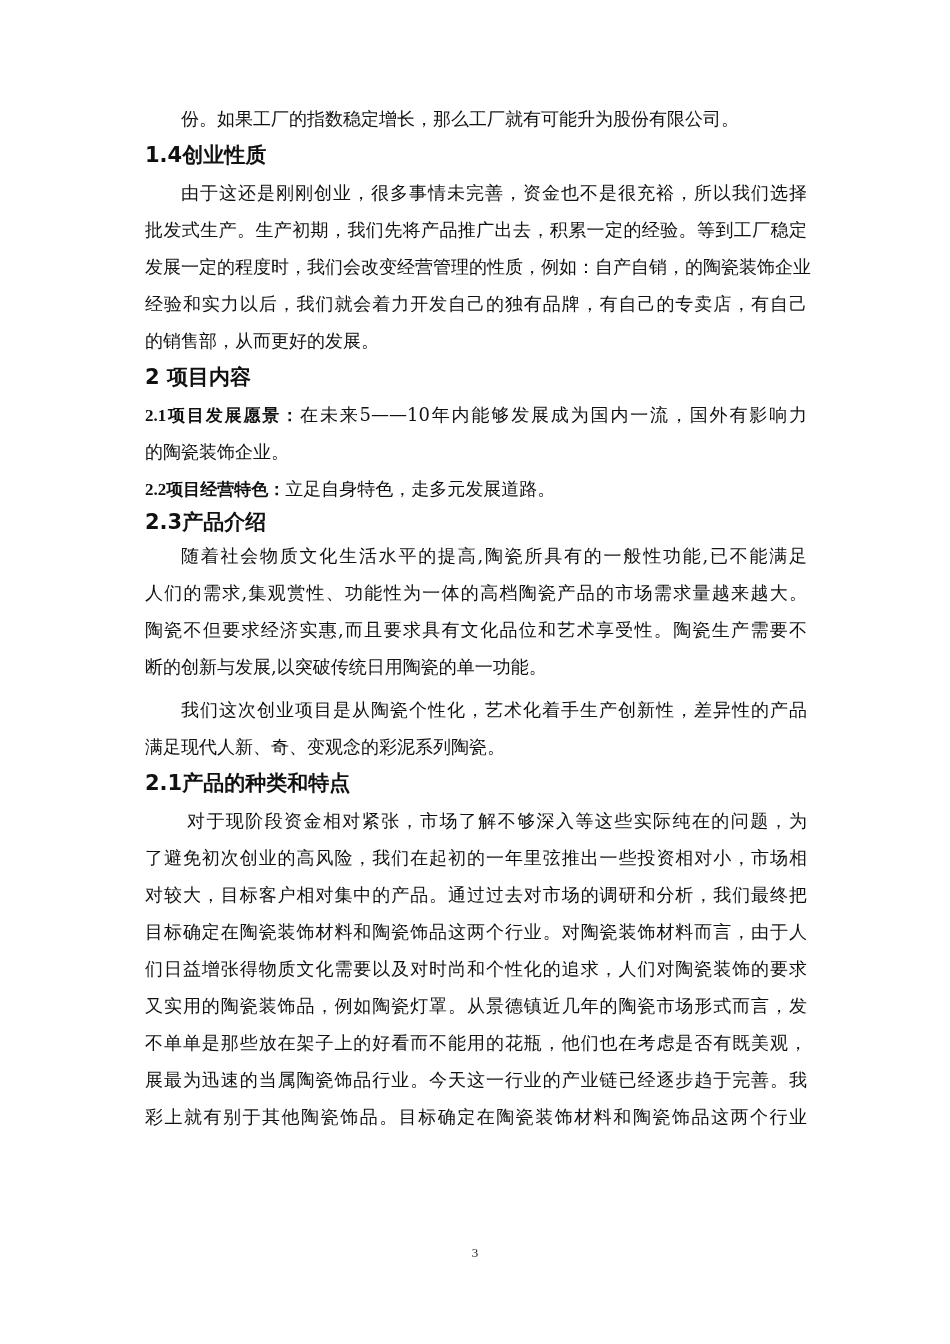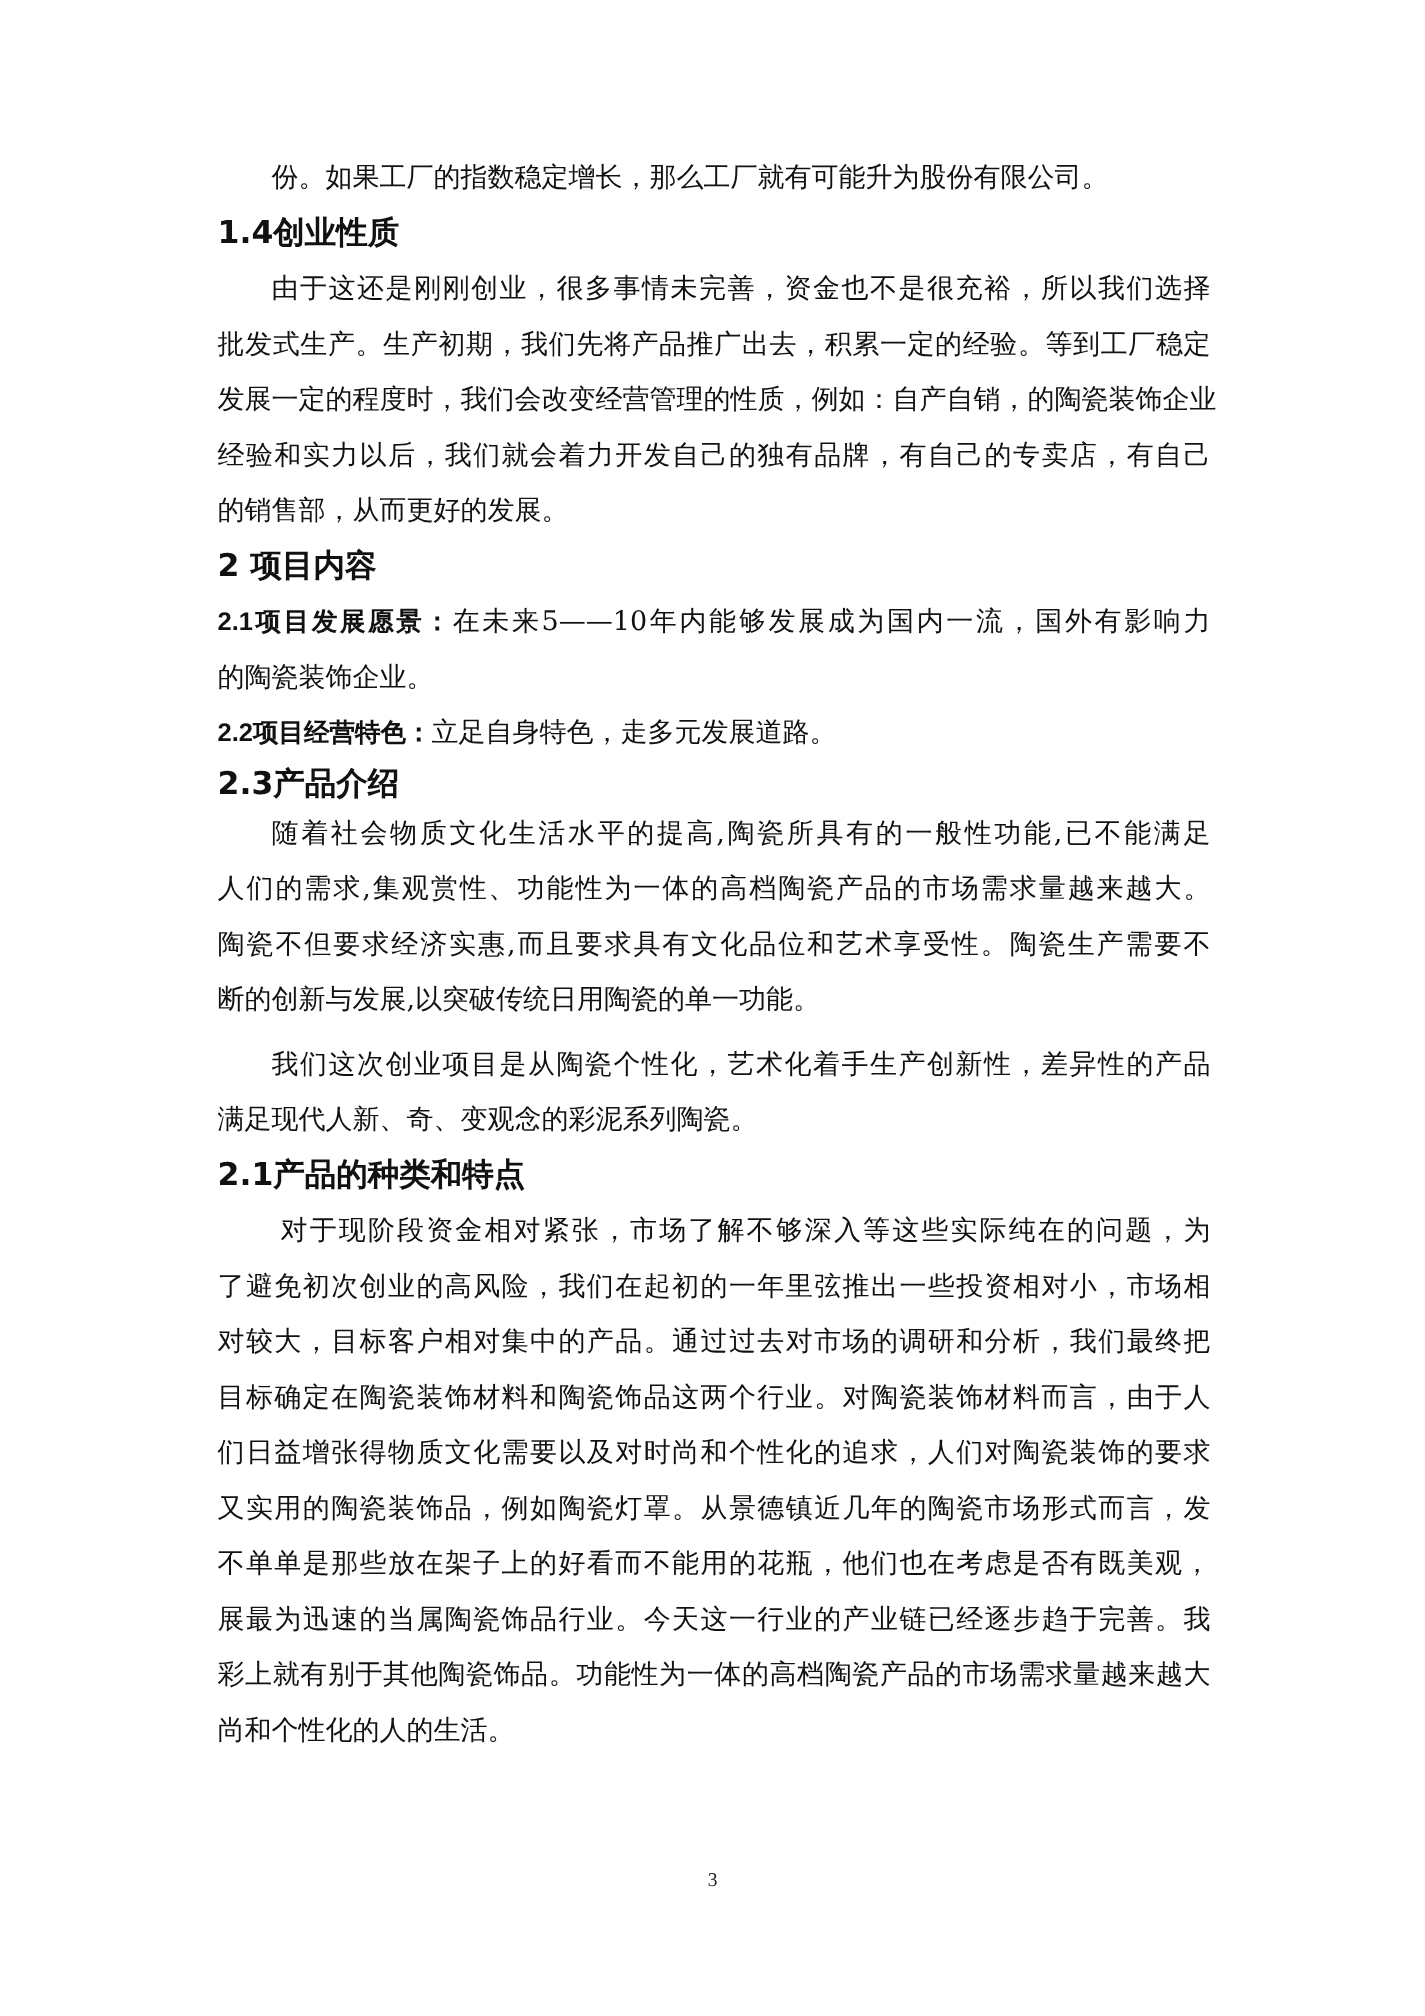--- a/index.html
+++ b/index.html
@@ -42,21 +42,21 @@
       font-size: 21px;
       line-height: 37px;
       height: 37px;
       white-space: nowrap;
     }
     .heading.tight {
       height: 30px;
       line-height: 30px;
     }
     .b {
-      font-family: Liberation Sans, sans-serif;
+      font-family: Liberation Serif, serif;
       font-weight: bold;
       font-size: 17px;
     }
     .para-gap {
       height: 6px;
     }
     .page-number {
       position: absolute;
       top: 1245px;
       left: 0;
@@ -113,19 +113,18 @@
 
   <div>
     <div class="line indent" style="padding-left:42px;">对于现阶段资金相对紧张，市场了解不够深入等这些实际纯在的问题，为</div>
     <div class="line">了避免初次创业的高风险，我们在起初的一年里弦推出一些投资相对小，市场相</div>
     <div class="line">对较大，目标客户相对集中的产品。通过过去对市场的调研和分析，我们最终把</div>
     <div class="line">目标确定在陶瓷装饰材料和陶瓷饰品这两个行业。对陶瓷装饰材料而言，由于人</div>
     <div class="line">们日益增张得物质文化需要以及对时尚和个性化的追求，人们对陶瓷装饰的要求</div>
     <div class="line">又实用的陶瓷装饰品，例如陶瓷灯罩。从景德镇近几年的陶瓷市场形式而言，发</div>
     <div class="line">不单单是那些放在架子上的好看而不能用的花瓶，他们也在考虑是否有既美观，</div>
     <div class="line">展最为迅速的当属陶瓷饰品行业。今天这一行业的产业链已经逐步趋于完善。我</div>
-    <div class="line">彩上就有别于其他陶瓷饰品。功能性为一体的高档陶瓷产品的市场需求量越来越大</div>
-    <div class="line last">尚和个性化的人的生活。</div>
+    <div class="line">彩上就有别于其他陶瓷饰品。目标确定在陶瓷装饰材料和陶瓷饰品这两个行业</div>
   </div>
 
 </div>
 
 <div class="page-number">3</div>
 
 </body></html>

